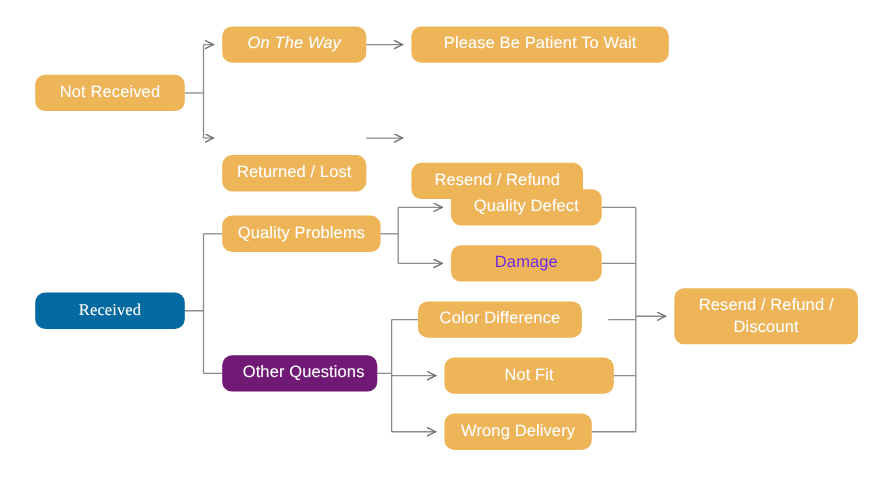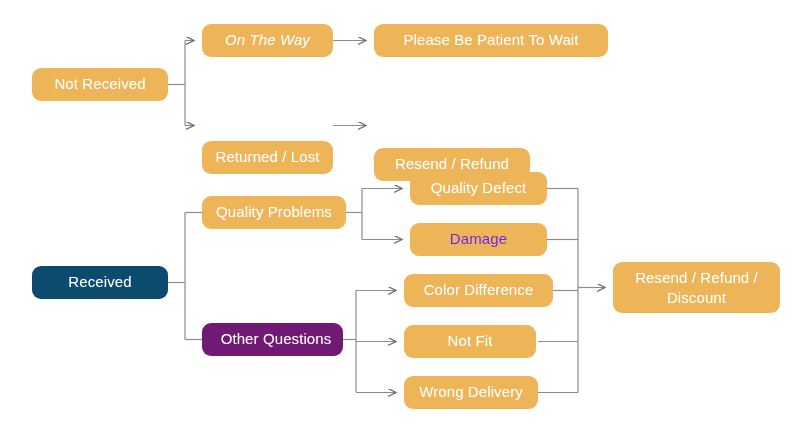--- a/index.html
+++ b/index.html
@@ -97,24 +97,24 @@
       <path d="M538,392.5 L578,392.5" stroke="#8c8c8c"></path>
       <path d="M578,287.5 L605,287.5" marker-end="url(#arrowhead)" stroke="#8c8c8c"></path>
     </g>
   </svg>
 
   <div class="node" style="left: 32px; top: 68px; width: 136px; height: 33px; background: rgb(238, 180, 88); color: rgb(255, 255, 255);">Not Received</div>
   <div class="node" style="left: 202px; top: 24px; width: 131px; height: 33px; background: rgb(238, 180, 88); color: rgb(255, 255, 255); font-style: italic;">On The Way</div>
   <div class="node" style="left: 374px; top: 24px; width: 234px; height: 33px; background: rgb(238, 180, 88); color: rgb(255, 255, 255);">Please Be Patient To Wait</div>
   <div class="node" style="left: 202px; top: 109px; width: 131px; height: 33px; background: rgb(238, 180, 88); color: rgb(255, 255, 255); margin-top: 32px;">Returned / Lost</div>
   <div class="node" style="left: 374px; top: 109px; width: 156px; height: 33px; background: rgb(238, 180, 88); color: rgb(255, 255, 255); margin-top: 39px;">Resend / Refund</div>
-  <div class="node" style="left: 32px; top: 266px; width: 136px; height: 33px; background: #0c4a6e; color: rgb(255, 255, 255);">Received</div>
+  <div class="node" style="left: 32px; top: 266px; width: 136px; height: 33px; background: #0369a1; color: rgb(255, 255, 255); font-family: Liberation Serif, serif;">Received</div>
   <div class="node" style="left: 202px; top: 196px; width: 144px; height: 33px; background: rgb(238, 180, 88); color: rgb(255, 255, 255);">Quality Problems</div>
   <div class="node" style="left: 202px; top: 323px; width: 141px; height: 33px; background: #701a75; color: rgb(255, 255, 255); padding-left: 13px;">Other Questions</div>
   <div class="node" style="left: 410px; top: 172px; width: 137px; height: 33px; background: rgb(238, 180, 88); color: rgb(255, 255, 255);">Quality Defect</div>
   <div class="node" style="left: 410px; top: 223px; width: 137px; height: 33px; background: rgb(238, 180, 88); color: #6d28d9;">Damage</div>
-  <div class="node" style="left: 404px; top: 274px; width: 149px; height: 33px; background: rgb(238, 180, 88); color: rgb(255, 255, 255);">Color Difference</div>
-  <div class="node" style="left: 404px; top: 325px; width: 132px; height: 33px; background: rgb(238, 180, 88); color: rgb(255, 255, 255);">Not Fit</div>
+  <div class="node" style="left: 380px; top: 274px; width: 149px; height: 33px; background: rgb(238, 180, 88); color: rgb(255, 255, 255);">Color Difference</div>
+  <div class="node" style="left: 404px; top: 325px; width: 154px; height: 33px; background: rgb(238, 180, 88); color: rgb(255, 255, 255);">Not Fit</div>
   <div class="node" style="left: 404px; top: 376px; width: 134px; height: 33px; background: rgb(238, 180, 88); color: rgb(255, 255, 255);">Wrong Delivery</div>
   <div class="node multiline" style="left: 613px; top: 262px; width: 167px; height: 51px; background: rgb(238, 180, 88); color: rgb(255, 255, 255); white-space: pre-line;">Resend / Refund /
 Discount</div>
 
 </div>
 
 </body></html>

